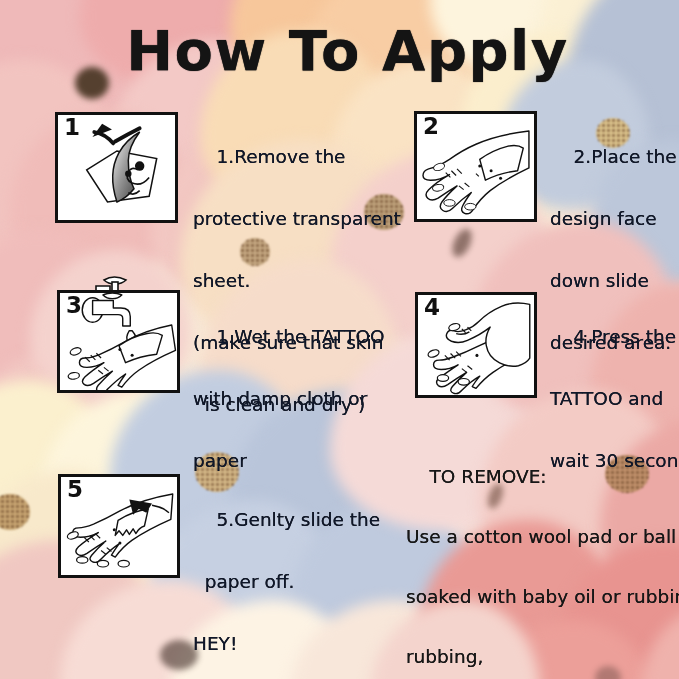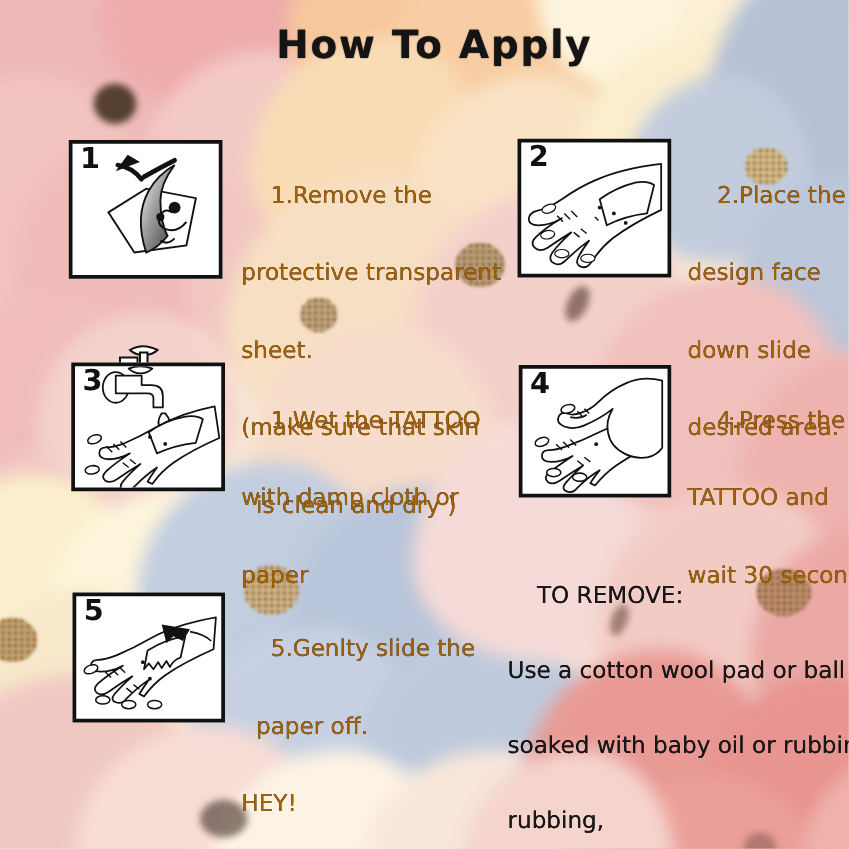--- a/index.html
+++ b/index.html
@@ -29,28 +29,28 @@
   .petal{position:absolute;border-radius:55% 45% 52% 48% / 60% 58% 42% 40%;filter:blur(7px);}
   .core{position:absolute;border-radius:50%;filter:blur(3px);}
   .dots{position:absolute;border-radius:50%;filter:blur(1.2px);
         background-image:radial-gradient(#6e4a2c 38%,transparent 40%);
         background-size:5px 5px;}
 
   
   .title{
     position:absolute;left:16px;right:0;top:18px;text-align:center;
     font-family:"DejaVu Sans","Liberation Sans",sans-serif;
-    font-weight:700;font-size:31px;letter-spacing:1.5px;color:#141414;
+    font-weight:700;font-size:56px;letter-spacing:1.5px;color:#141414;
     text-shadow:0 0 1px #141414;
     white-space:nowrap;
   }
   .step-text{
     position:absolute;
     font-family:"DejaVu Sans","Liberation Sans",sans-serif;
-    font-size:18.5px;color:#a16207;line-height:31px;white-space:pre;
+    font-size:18.5px;color:#0f172a;line-height:31px;white-space:pre;
     text-shadow:0 0 .4px #171717;
   }
   .remove-block{
     position:absolute;
     font-family:"DejaVu Sans","Liberation Sans",sans-serif;
     font-size:18.5px;color:#171717;line-height:30px;white-space:pre;
     text-shadow:0 0 .4px #171717;
   }
   .warning{
     position:absolute;left:0;right:0;bottom:20px;text-align:center;

